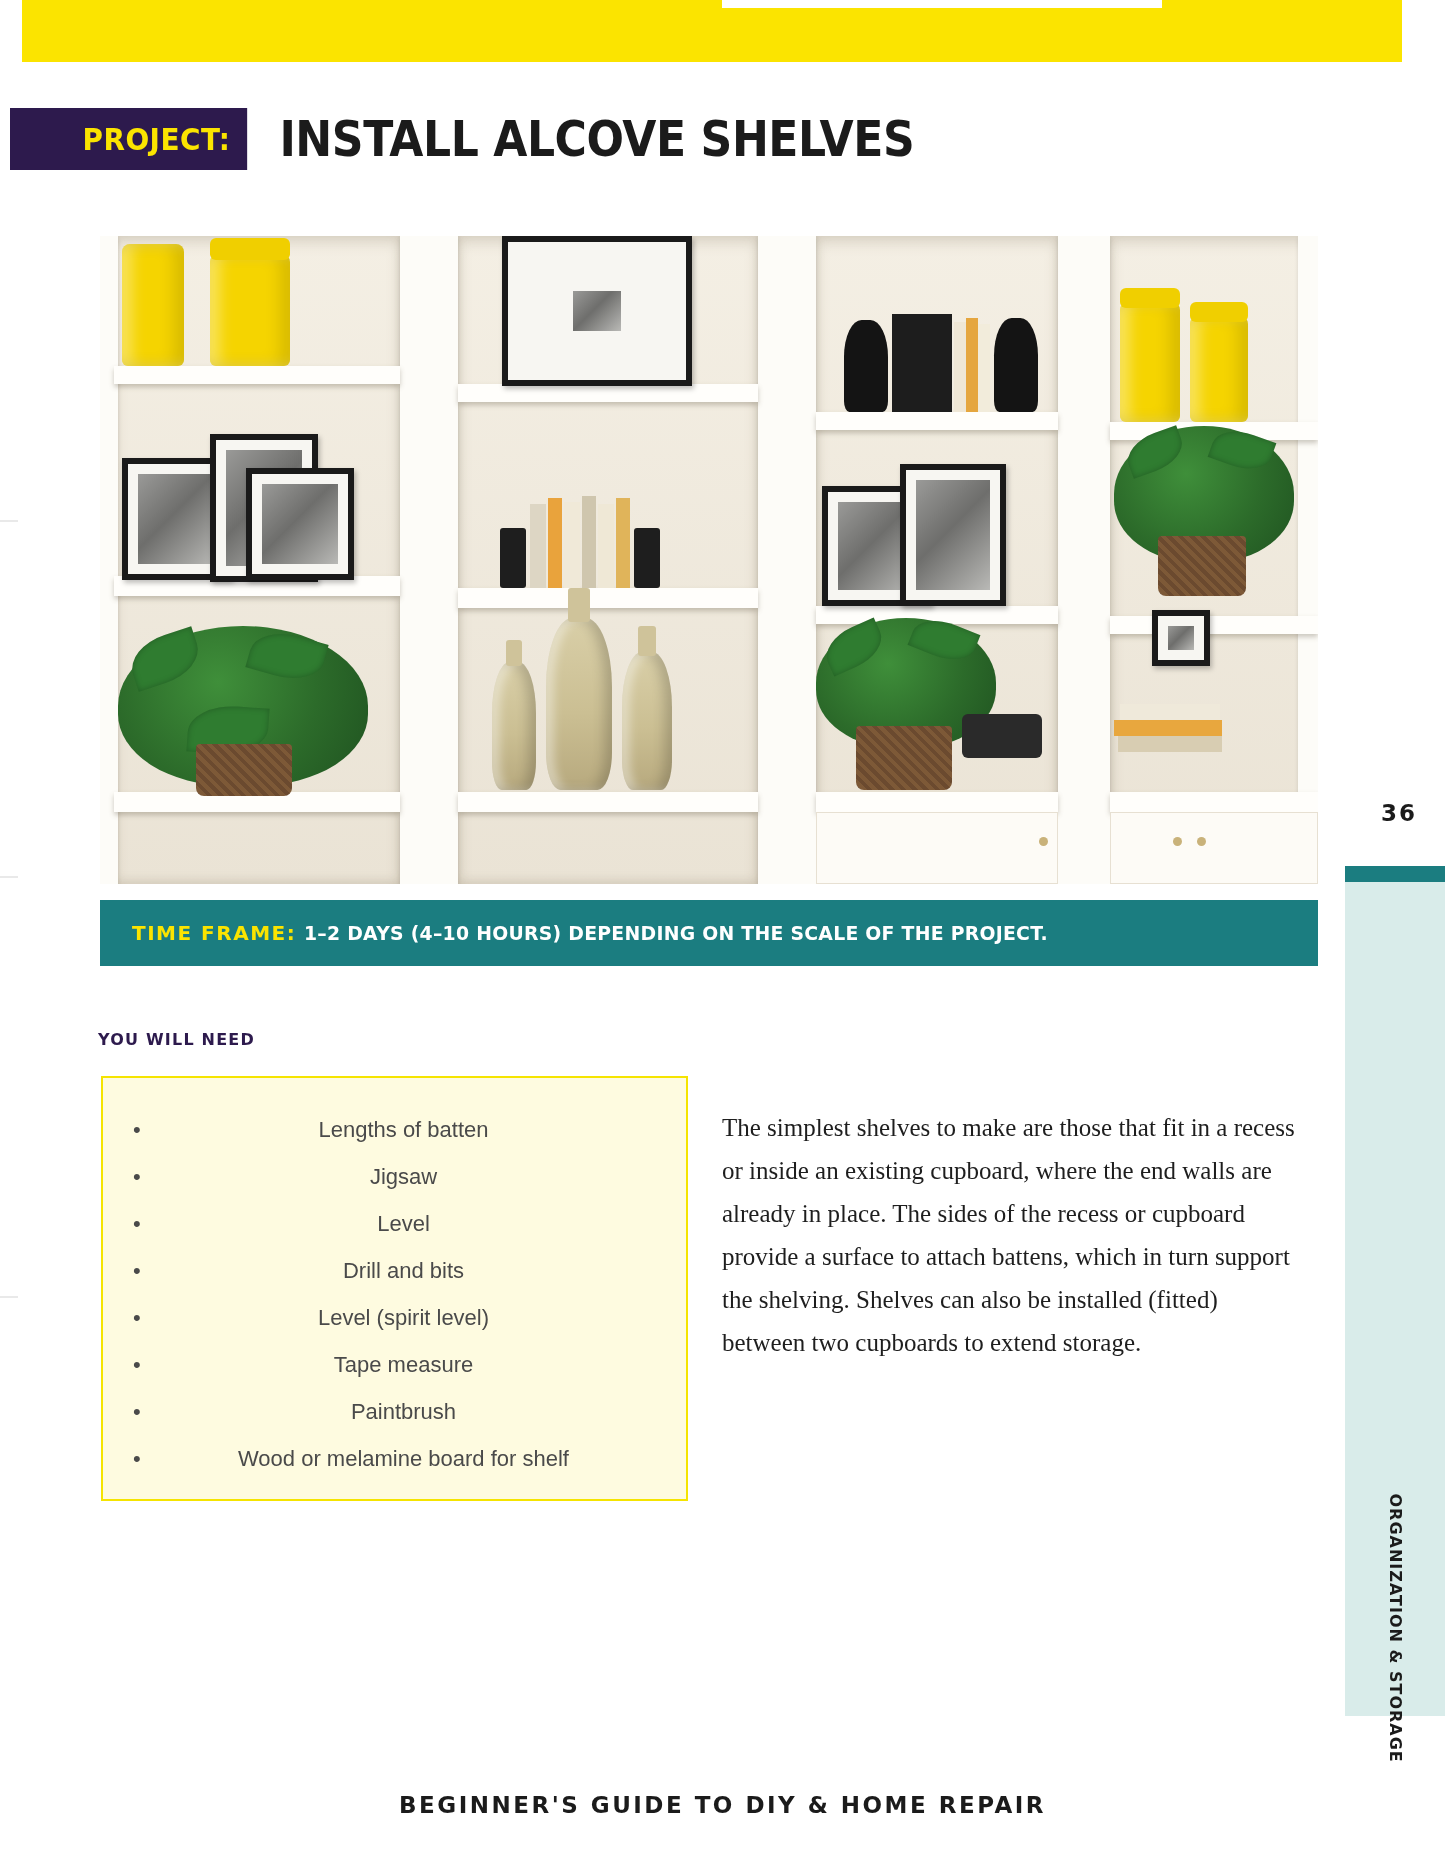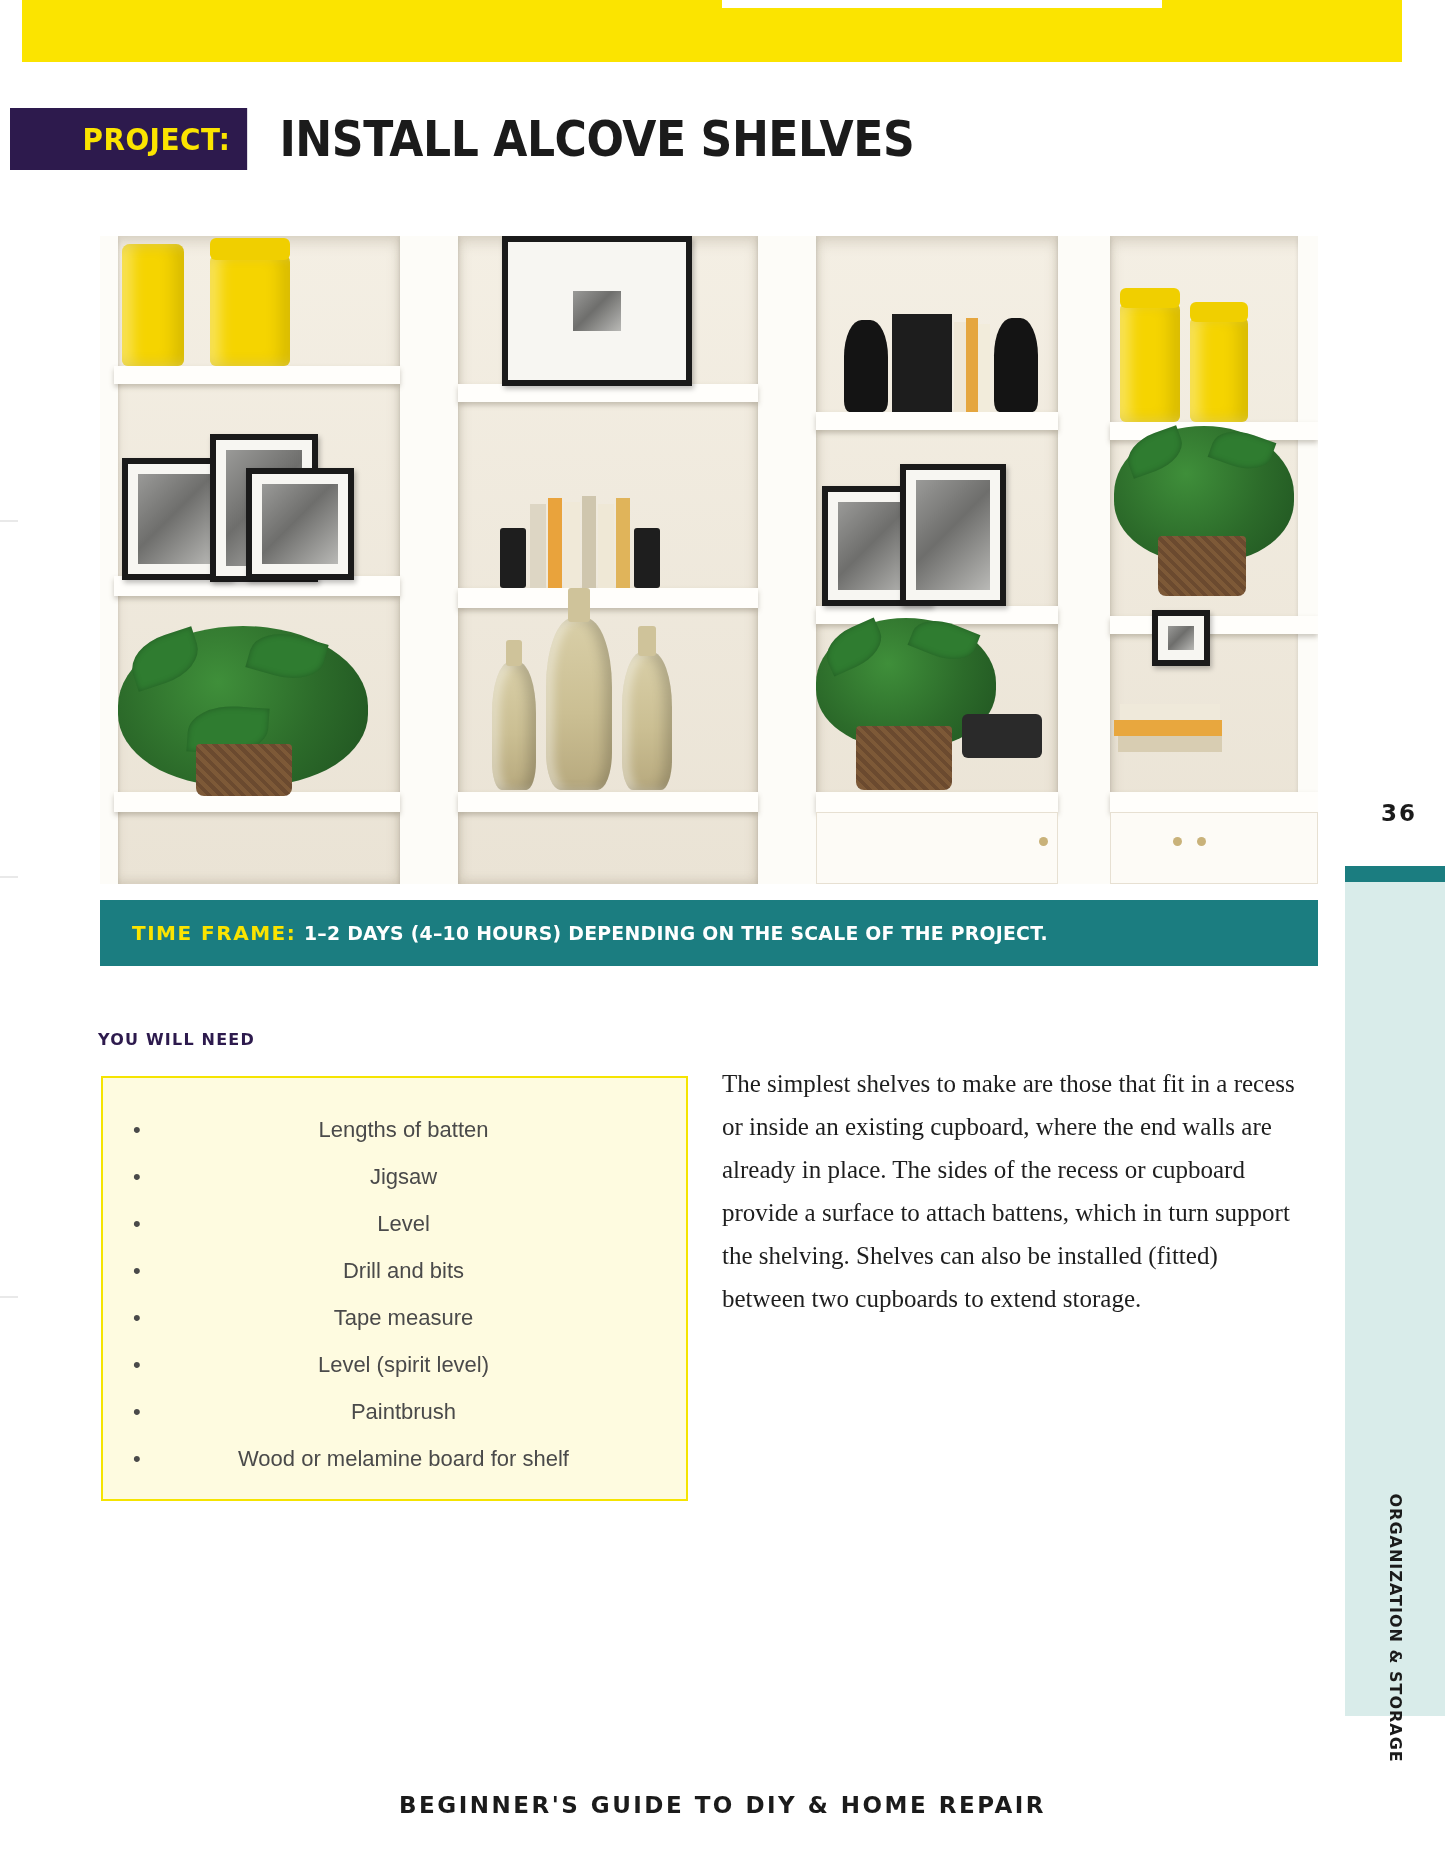--- a/index.html
+++ b/index.html
@@ -268,21 +268,21 @@
     content: "•";
     position: absolute;
     left: 0;
     color: #4a4a4a;
   }
 
   
   .body-copy {
     position: absolute;
     left: 722px;
-    top: 1062px;
+    top: 1106px;
     width: 578px;
     color: #1e1e1e;
     font-family: "Liberation Serif", serif;
     font-size: 25px;
     line-height: 43px;
   }
 
   
   .page-number {
     position: absolute;
@@ -493,22 +493,22 @@
   <span class="tf-value">1–2 DAYS (4–10 HOURS) DEPENDING ON THE SCALE OF THE PROJECT.</span>
 </div>
 
 <div class="ywn-heading">YOU WILL NEED</div>
 <div class="ywn-box">
   <ul class="ywn-list">
     <li>Lengths of batten</li>
     <li>Jigsaw</li>
     <li>Level</li>
     <li>Drill and bits</li>
+    <li>Level (spirit level)</li>
     <li>Tape measure</li>
-    <li>Level (spirit level)</li>
     <li>Paintbrush</li>
     <li>Wood or melamine board for shelf</li>
   </ul>
 </div>
 
 <div class="body-copy">The simplest shelves to make are those that fit in a recess or inside an existing cupboard, where the end walls are already in place. The sides of the recess or cupboard provide a surface to attach battens, which in turn support the shelving. Shelves can also be installed (fitted) between two cupboards to extend storage.</div>
 
 <div class="page-number">36</div>
 <div class="rail"></div>
 <div class="rail-top"></div>

